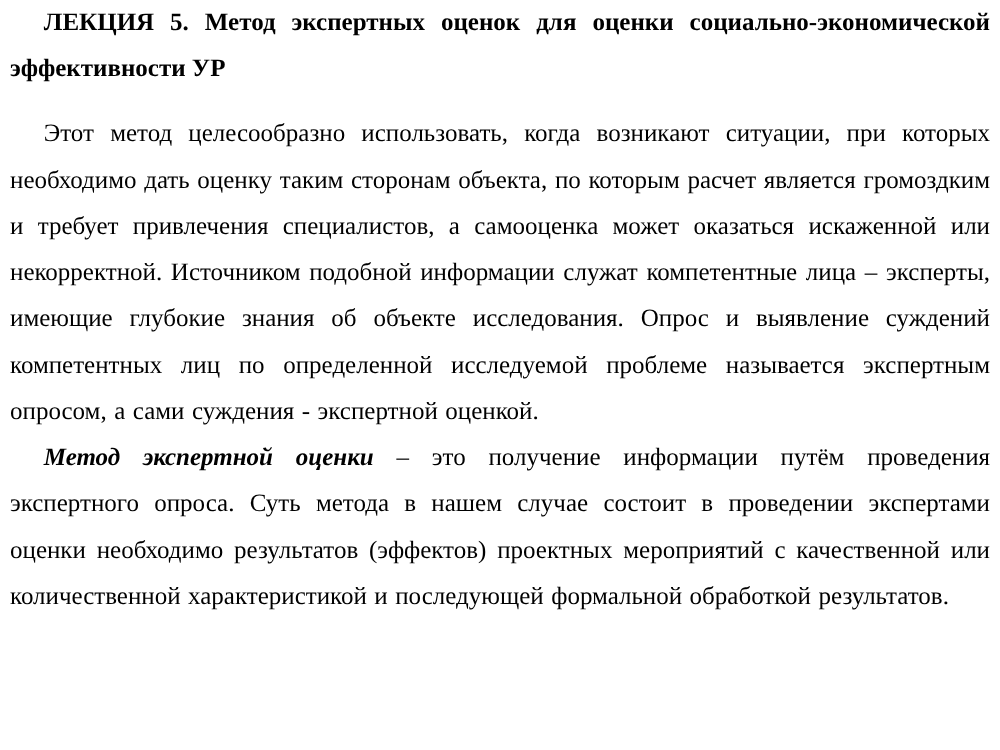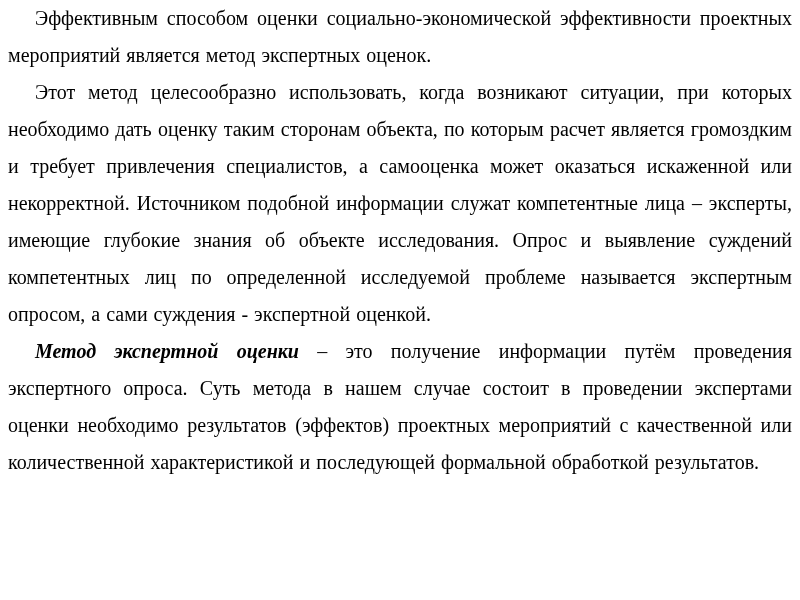--- a/index.html
+++ b/index.html
@@ -37,19 +37,19 @@
   }
   .term-lead {
     font-style: italic;
     font-weight: bold;
   }
 </style>
 </head>
 <body>
 
 <div class="slide">
+  <h1 class="slide-title">ЛЕКЦИЯ 5. Метод экспертных оценок для оценки социально-экономической эффективности УР</h1>
 
-  <p class="para">Эффективным способом оценки социально-экономической эффективности проектных мероприятий является метод экспертных оценок.</p>
 
   <p class="para">Этот метод целесообразно использовать, когда возникают ситуации, при которых необходимо дать оценку таким сторонам объекта, по которым расчет является громоздким и требует привлечения специалистов, а самооценка может оказаться искаженной или некорректной. Источником подобной информации служат компетентные лица – эксперты, имеющие глубокие знания об объекте исследования. Опрос и выявление суждений компетентных лиц по определенной исследуемой проблеме называется экспертным опросом, а сами суждения - экспертной оценкой.</p>
 
   <p class="para"><span class="term-lead">Метод экспертной оценки</span><span> – это получение информации путём проведения экспертного опроса. Суть метода в нашем случае состоит в проведении экспертами оценки необходимо результатов (эффектов) проектных мероприятий с качественной или количественной характеристикой и последующей формальной обработкой результатов.</span></p>
 </div>
 
 </body></html>

